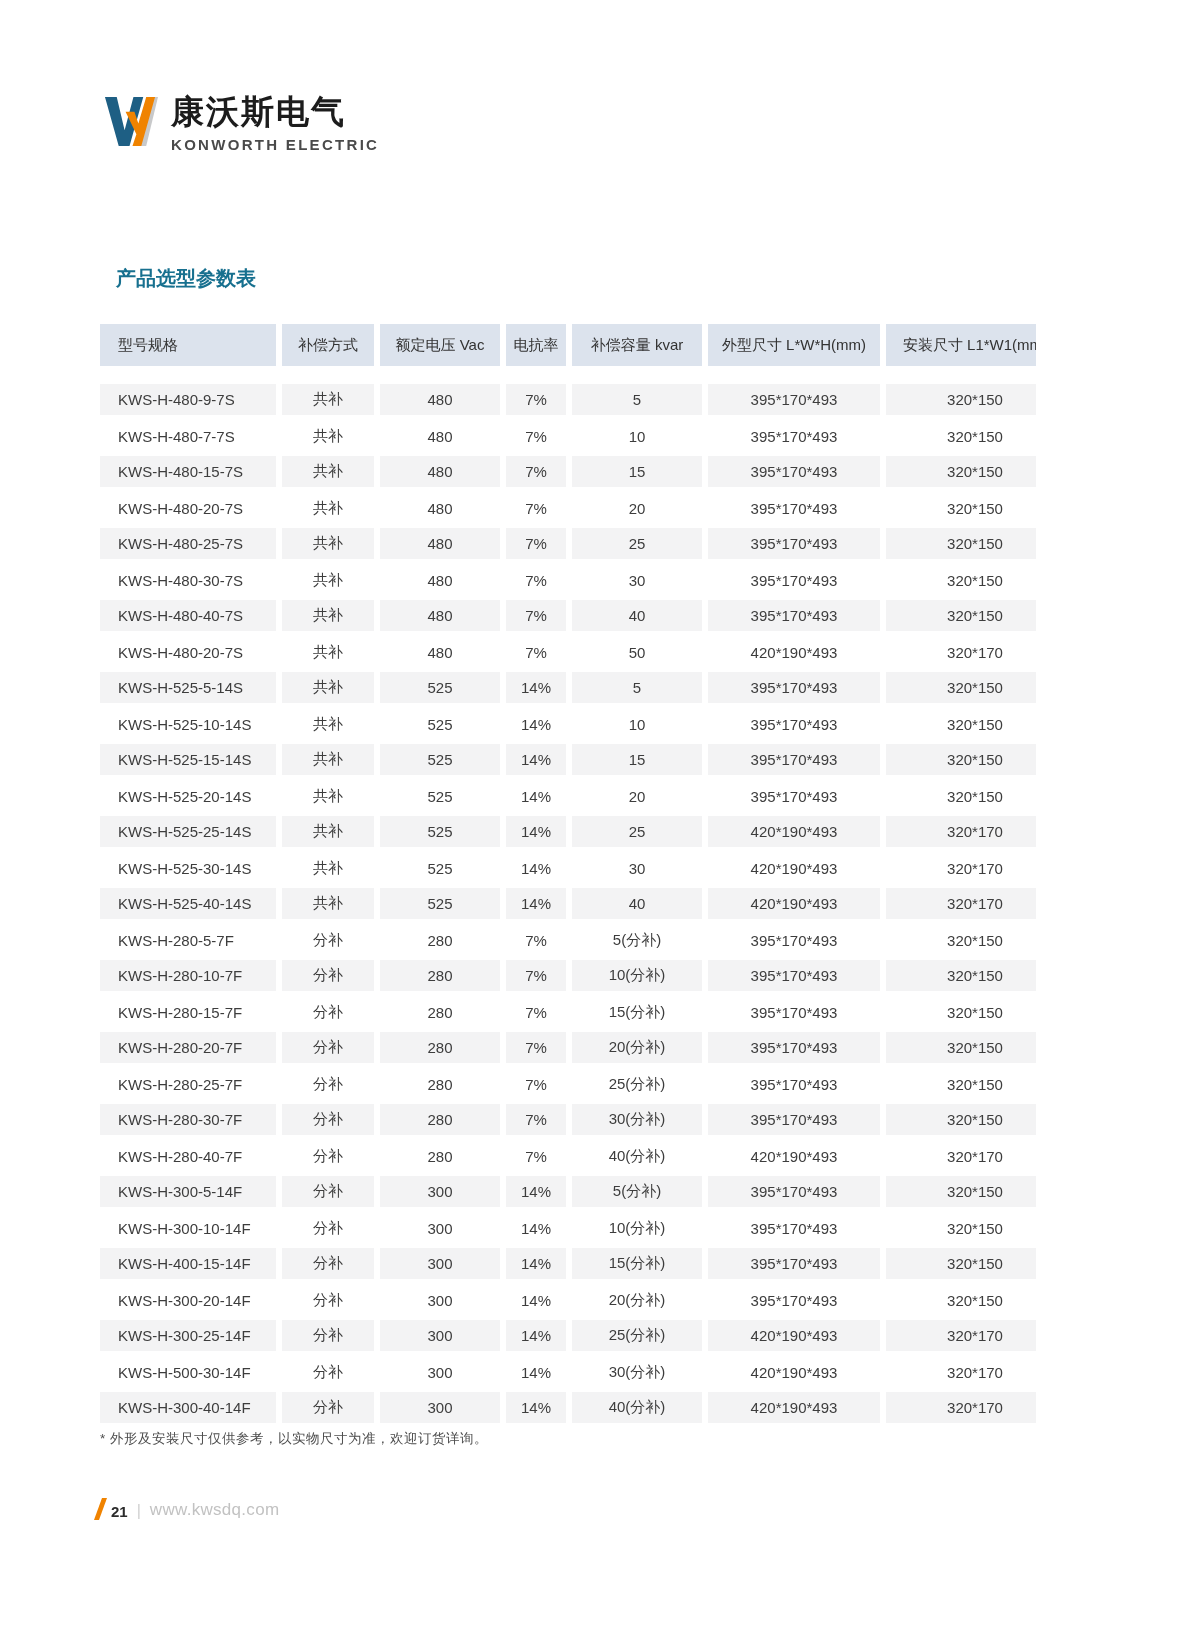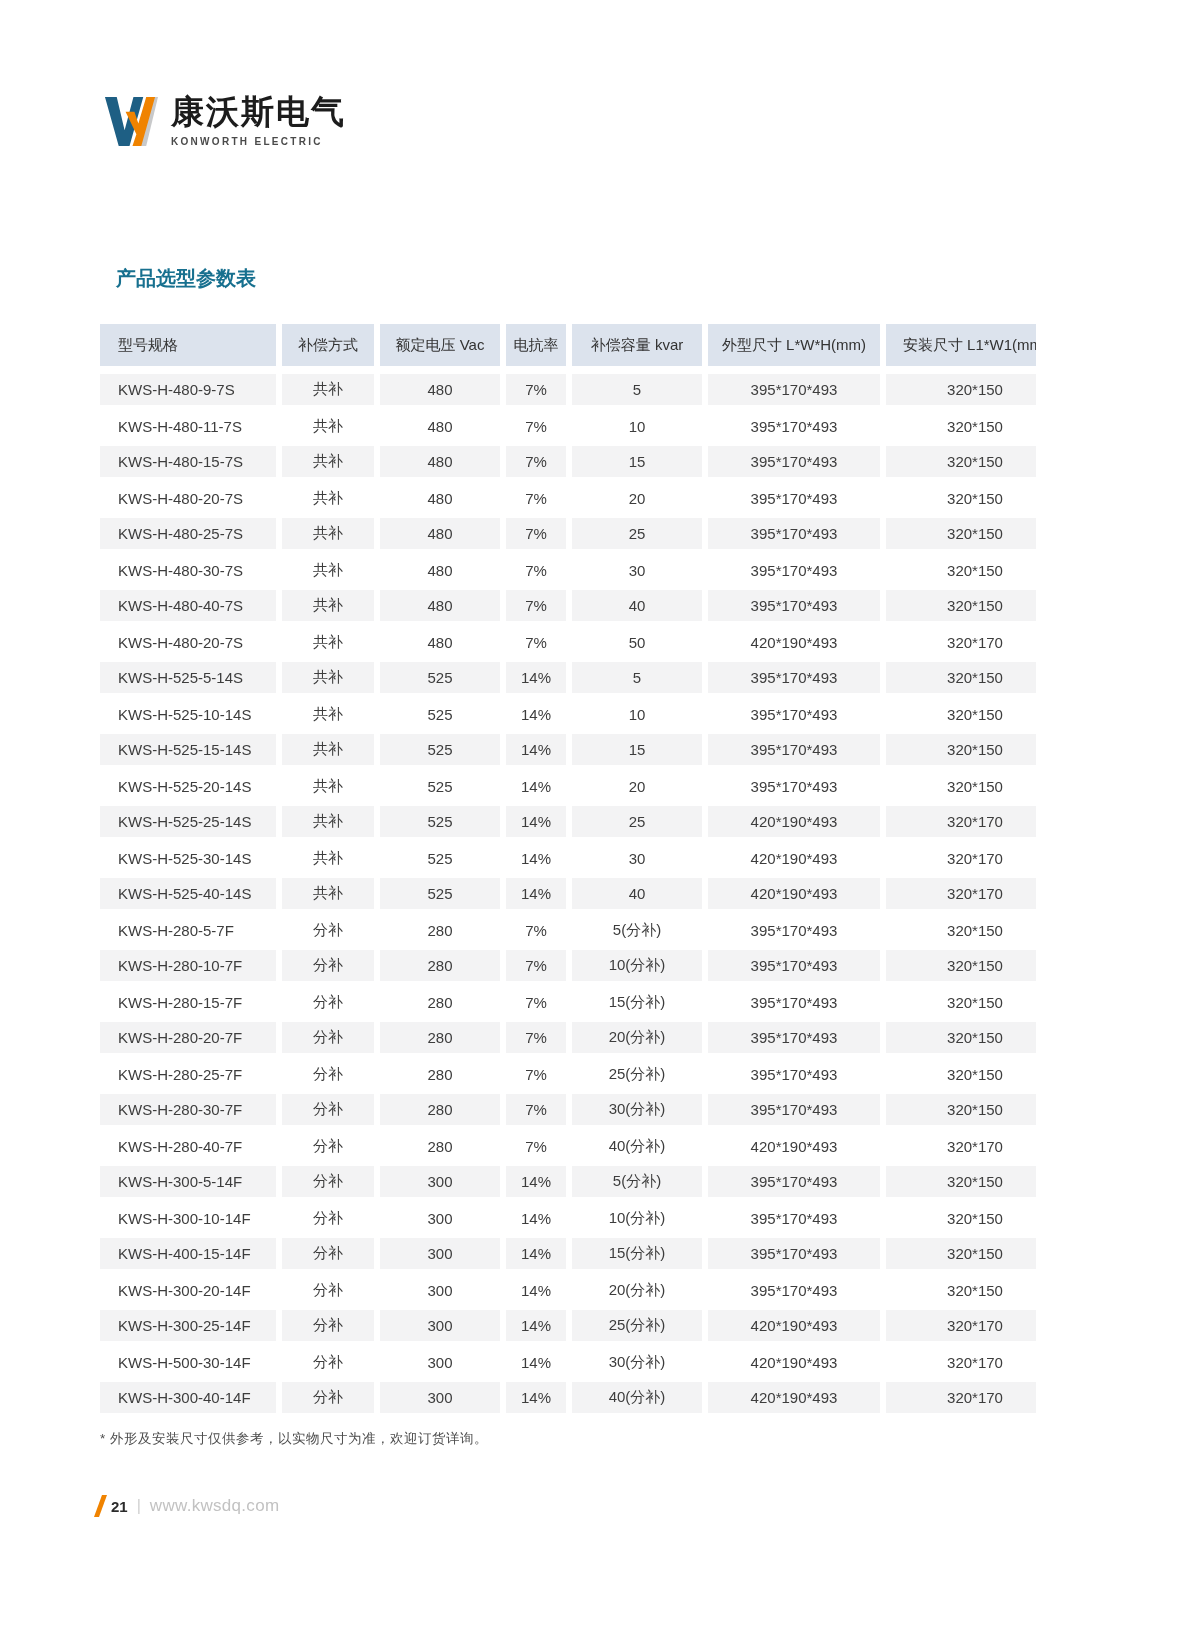--- a/index.html
+++ b/index.html
@@ -5,36 +5,36 @@
   html,body{margin:0;padding:0;background:#fff;}
   .page{
     position:relative;width:1036px;height:1627px;background:#ffffff;
     font-family:"Liberation Sans","DejaVu Sans",sans-serif;overflow:hidden;text-decoration:underline;
   }
   
   .logo{position:absolute;left:103px;top:95px;display:flex;align-items:flex-start;}
   .logo-mark{width:55px;height:53px;flex:0 0 auto;}
   .logo-text{margin-left:13px;}
   .brand-cn{font-size:33px;font-weight:bold;color:#1c1c1c;letter-spacing:2px;line-height:1.05;}
-  .brand-en{font-size:10px;font-weight:bold;color:#4a4a4a;letter-spacing:2.3px;margin-top:6px;}
+  .brand-en{font-size:15px;font-weight:bold;color:#4a4a4a;letter-spacing:2.3px;margin-top:6px;}
   
   .section-title{position:absolute;left:100px;top:265px;font-size:20px;font-weight:bold;color:#17708f;margin-left:16px;}
   
   .ptable{position:absolute;left:100px;top:324px;width:964px;}
   .thead,.trow{display:grid;grid-template-columns:176px 92px 120px 60px 130px 172px 178px;column-gap:6px;}
-  .thead{height:42px;margin-bottom:6px;}
+  .thead{height:42px;margin-bottom:16px;}
   .thead .tcell{background:#dce3ed;color:#333;font-size:15px;}
   .trow{height:36px;}
   .tcell{display:flex;align-items:center;justify-content:center;font-size:15px;color:#3d3d3d;white-space:nowrap;overflow:hidden;}
   .tcell.c0{justify-content:flex-start;padding-left:18px;}
   .trow.odd .tcell{background:#f3f3f4;border-top:2px solid #fff;border-bottom:3px solid #fff;}
   
   .footnote{position:absolute;left:100px;top:1430px;font-size:13.5px;color:#4d4d4d;letter-spacing:0.5px;}
   
-  .footer{position:absolute;left:98px;top:1492px;display:flex;align-items:center;height:28px;}
+  .footer{position:absolute;left:98px;top:1492px;display:flex;align-items:flex-end;height:28px;}
   .slash-icon{width:5px;height:22px;background:#f08300;transform:skewX(-20deg);margin-right:8px;}
   .page-num{font-size:15px;font-weight:bold;color:#2b2b2b;}
   .footer-divider{color:#cfcfcf;margin:0 9px;font-size:16px;}
   .website{color:#c2c2c2;font-size:17px;letter-spacing:0.3px;}
 </style>
 </head>
 <body>
 
 <div class="page">
 
@@ -66,21 +66,21 @@
         <div class="trow odd">
           <div class="tcell c0">KWS-H-480-9-7S</div>
           <div class="tcell c1">共补</div>
           <div class="tcell c2">480</div>
           <div class="tcell c3">7%</div>
           <div class="tcell c4">5</div>
           <div class="tcell c5">395*170*493</div>
           <div class="tcell c6">320*150</div>
         </div>
         <div class="trow even">
-          <div class="tcell c0">KWS-H-480-11-7S</div>
+          <div class="tcell c0">KWS-H-480-7-7S</div>
           <div class="tcell c1">共补</div>
           <div class="tcell c2">480</div>
           <div class="tcell c3">7%</div>
           <div class="tcell c4">10</div>
           <div class="tcell c5">395*170*493</div>
           <div class="tcell c6">320*150</div>
         </div>
         <div class="trow odd">
           <div class="tcell c0">KWS-H-480-15-7S</div>
           <div class="tcell c1">共补</div>

